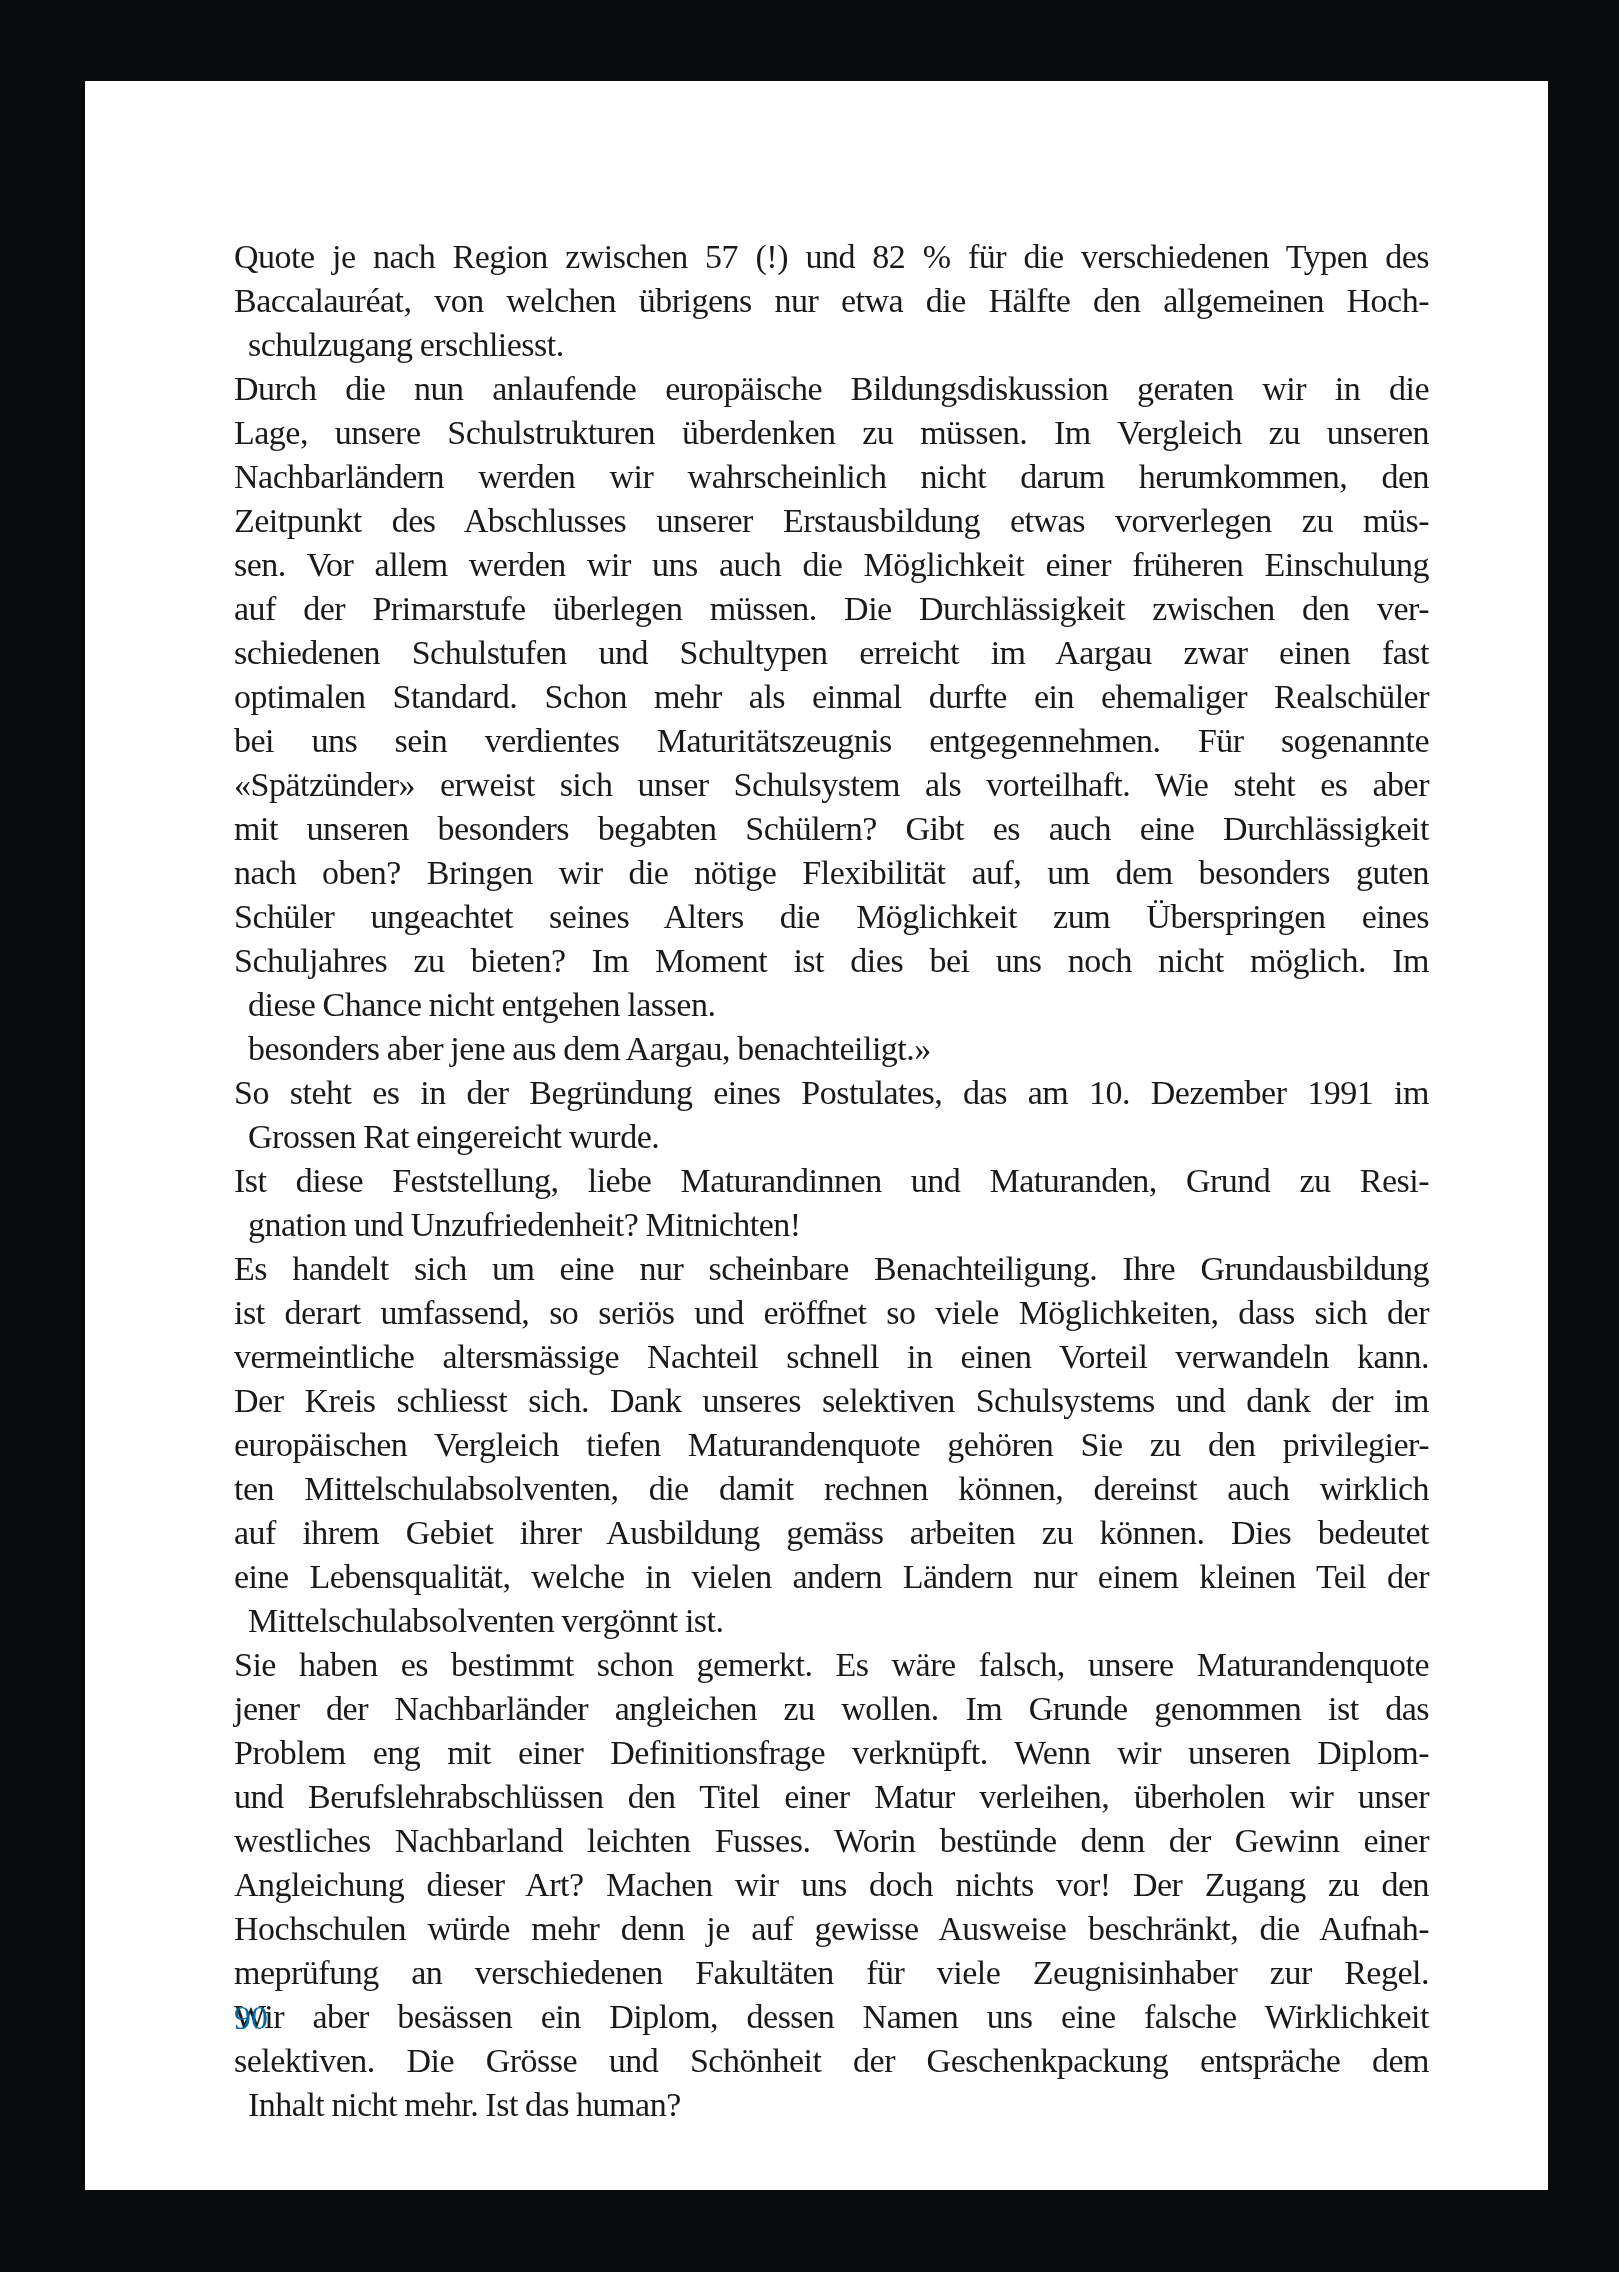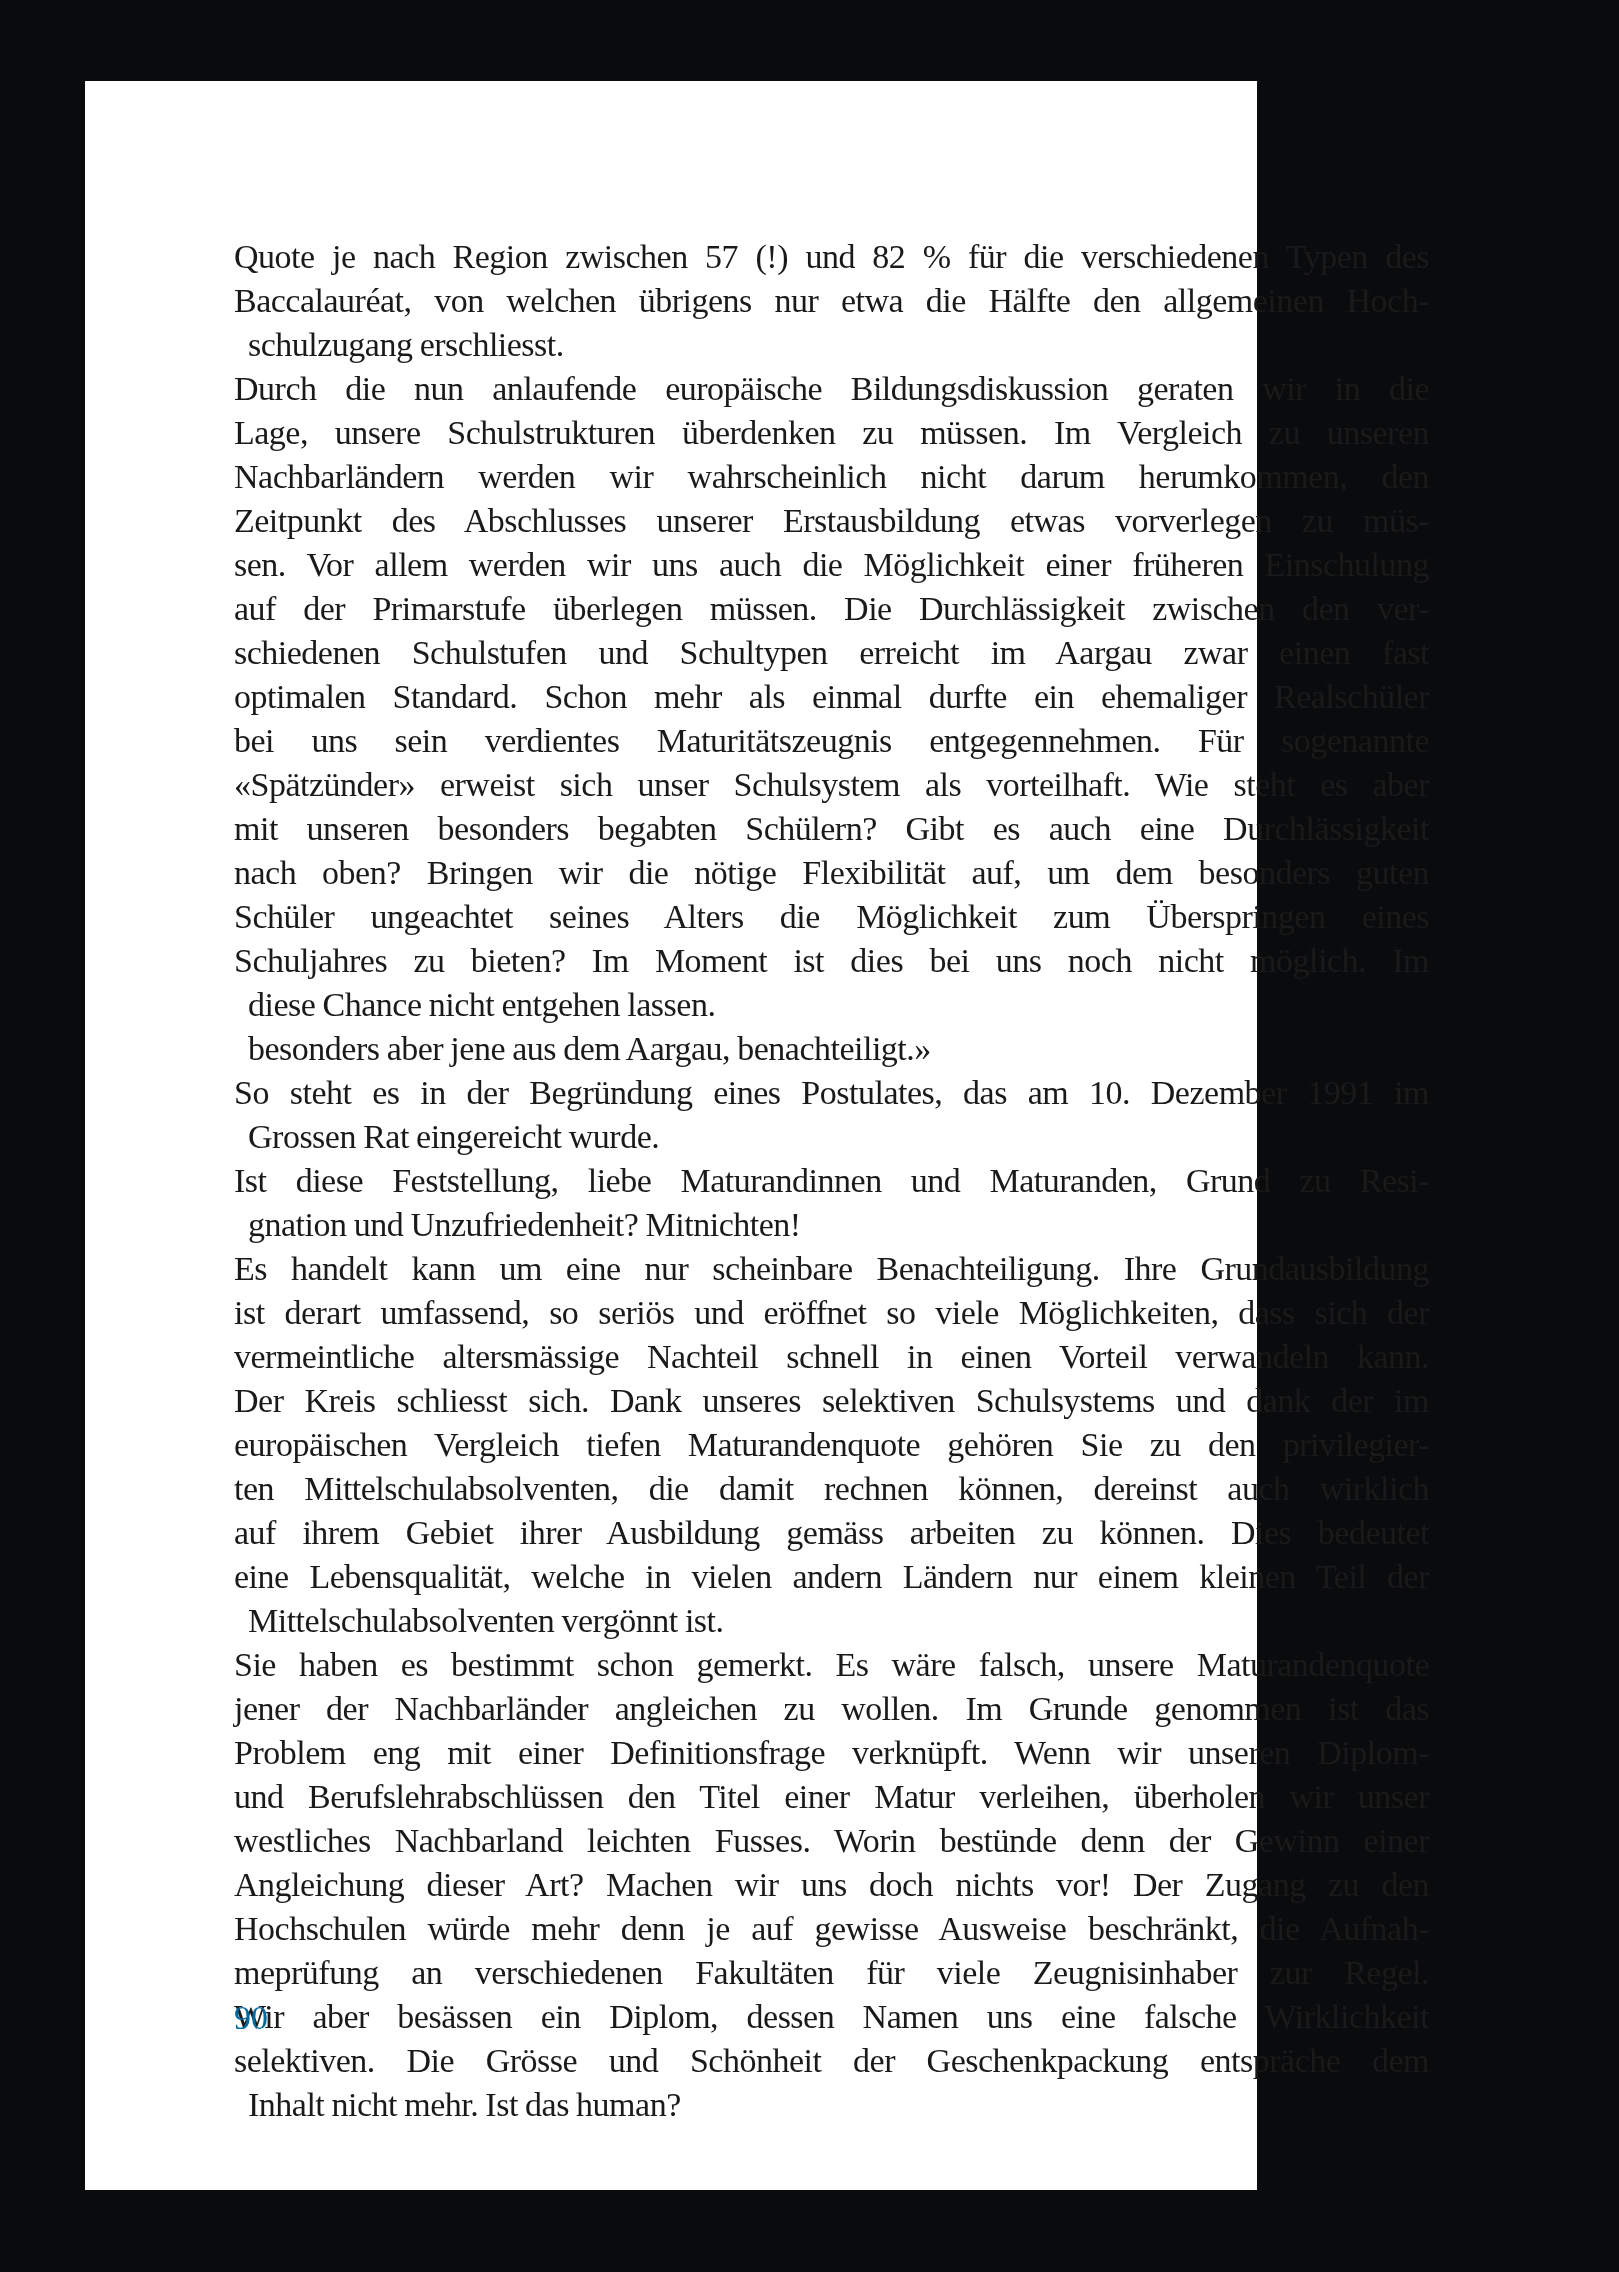--- a/index.html
+++ b/index.html
@@ -10,21 +10,21 @@
       width: 1620px;
       height: 2273px;
       background: #0a0b0d;
       position: relative;
       overflow: hidden;
     }
     .page {
       position: absolute;
       left: 85px;
       top: 81px;
-      width: 1172px;
+      width: 1463px;
       height: 2109px;
       background: #ffffff;
     }
     .text-block {
       position: absolute;
       left: 149px;
       top: 154px;
       width: 1195px;
       font-family: "Liberation Serif", "DejaVu Serif", serif;
       font-size: 34px;
@@ -85,21 +85,21 @@
       </div>
       <div>
         <span class="line">So steht es in der Begründung eines Postulates, das am 10. Dezember 1991 im</span>
         <span class="line last">Grossen Rat eingereicht wurde.</span>
       </div>
       <div>
         <span class="line">Ist diese Feststellung, liebe Maturandinnen und Maturanden, Grund zu Resi-</span>
         <span class="line last">gnation und Unzufriedenheit? Mitnichten!</span>
       </div>
       <div>
-        <span class="line">Es handelt kann um eine nur scheinbare Benachteiligung. Ihre Grundausbildung</span>
+        <span class="line">Es handelt sich um eine nur scheinbare Benachteiligung. Ihre Grundausbildung</span>
         <span class="line">ist derart umfassend, so seriös und eröffnet so viele Möglichkeiten, dass sich der</span>
         <span class="line">vermeintliche altersmässige Nachteil schnell in einen Vorteil verwandeln kann.</span>
         <span class="line">Der Kreis schliesst sich. Dank unseres selektiven Schulsystems und dank der im</span>
         <span class="line">europäischen Vergleich tiefen Maturandenquote gehören Sie zu den privilegier-</span>
         <span class="line">ten Mittelschulabsolventen, die damit rechnen können, dereinst auch wirklich</span>
         <span class="line">auf ihrem Gebiet ihrer Ausbildung gemäss arbeiten zu können. Dies bedeutet</span>
         <span class="line">eine Lebensqualität, welche in vielen andern Ländern nur einem kleinen Teil der</span>
         <span class="line last">Mittelschulabsolventen vergönnt ist.</span>
       </div>
       <div>

